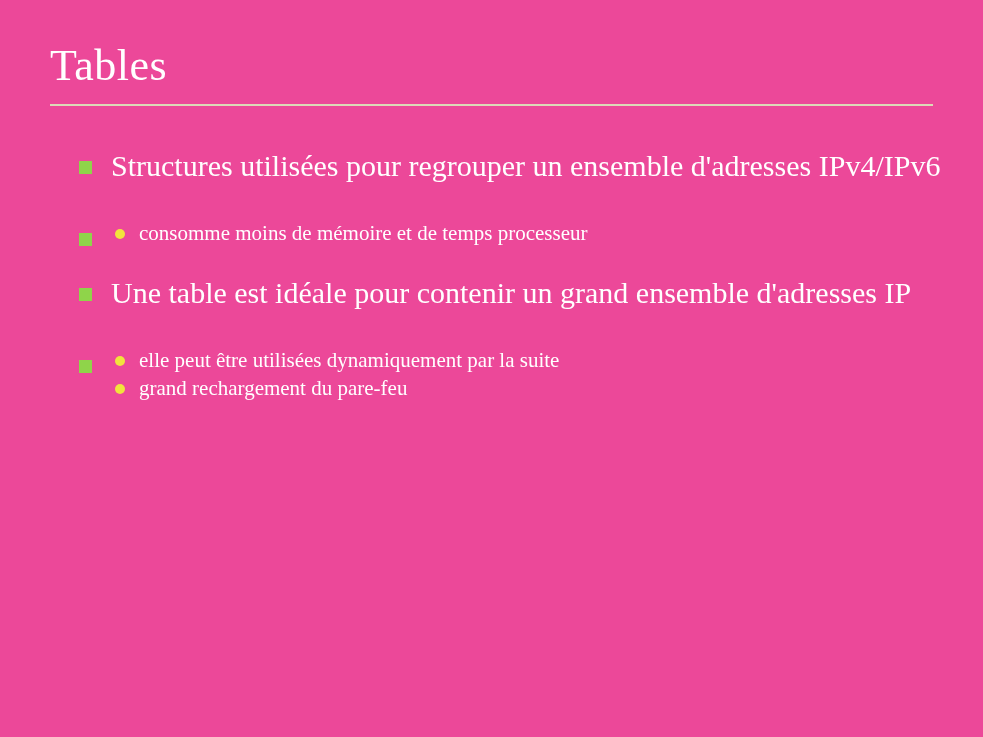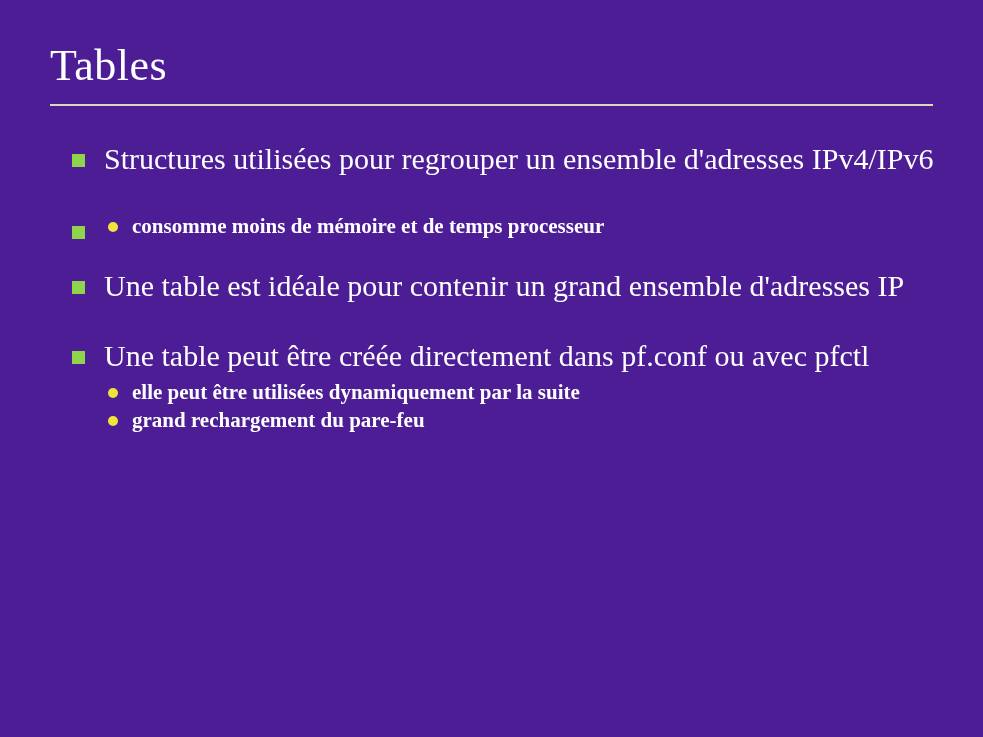--- a/index.html
+++ b/index.html
@@ -11,21 +11,21 @@
     height: 737px;
     background: #3d6293;
     font-family: "Liberation Serif", serif;
     overflow: hidden;
   }
   .slide {
     position: relative;
     width: 983px;
     height: 737px;
     box-sizing: border-box;
-    background: #4c1d95;
+    background: #ec4899;
   }
   .slide-title {
     position: absolute;
     left: 50px;
     top: 42px;
     font-size: 44px;
     color: #ffffff;
     font-family: "Liberation Serif", serif;
     font-weight: normal;
     letter-spacing: 0.5px;
@@ -40,21 +40,21 @@
     background: #dcd9b8;
   }
   .content {
     position: absolute;
     left: 68px;
     top: 140px;
     width: 880px;
   }
   ul.level1 {
     list-style: none;
-    margin: 0;
+    margin: 7px;
     padding: 0;
   }
   ul.level1 > li.bullet1 {
     position: relative;
     padding-left: 36px;
     margin-bottom: 6px;
     color: #ffffff;
     font-size: 30px;
     line-height: 1.28;
   }
@@ -75,21 +75,20 @@
     margin: 2px 0 0 0;
     padding: 0;
   }
   ul.level2 > li.bullet2 {
     position: relative;
     padding-left: 28px;
     color: #ffffff;
     font-size: 21px;
     line-height: 1.35;
     margin-bottom: 0px;
-    font-weight: bold;
   }
   ul.level2 > li.bullet2 > .marker2 {
     position: absolute;
     left: 4px;
     top: 10px;
     width: 10px;
     height: 10px;
     border-radius: 50%;
     background: #f2e33c;
     display: block;
@@ -129,21 +128,20 @@
 
       <li class="bullet1">
         <span class="marker1"></span>
         <span class="b1-text">Une table est idéale pour contenir un grand ensemble d'adresses IP</span>
       </li>
 
       <li class="gap-lg"></li>
 
       <li class="bullet1">
         <span class="marker1"></span>
-        <span class="b1-text">Une table peut être créée directement dans pf.conf ou avec pfctl</span>
         <ul class="level2">
           <li class="bullet2">
             <span class="marker2"></span>
             <span>elle peut être utilisées dynamiquement par la suite</span>
           </li>
           <li class="bullet2">
             <span class="marker2"></span>
             <span>grand rechargement du pare-feu</span>
           </li>
         </ul>

